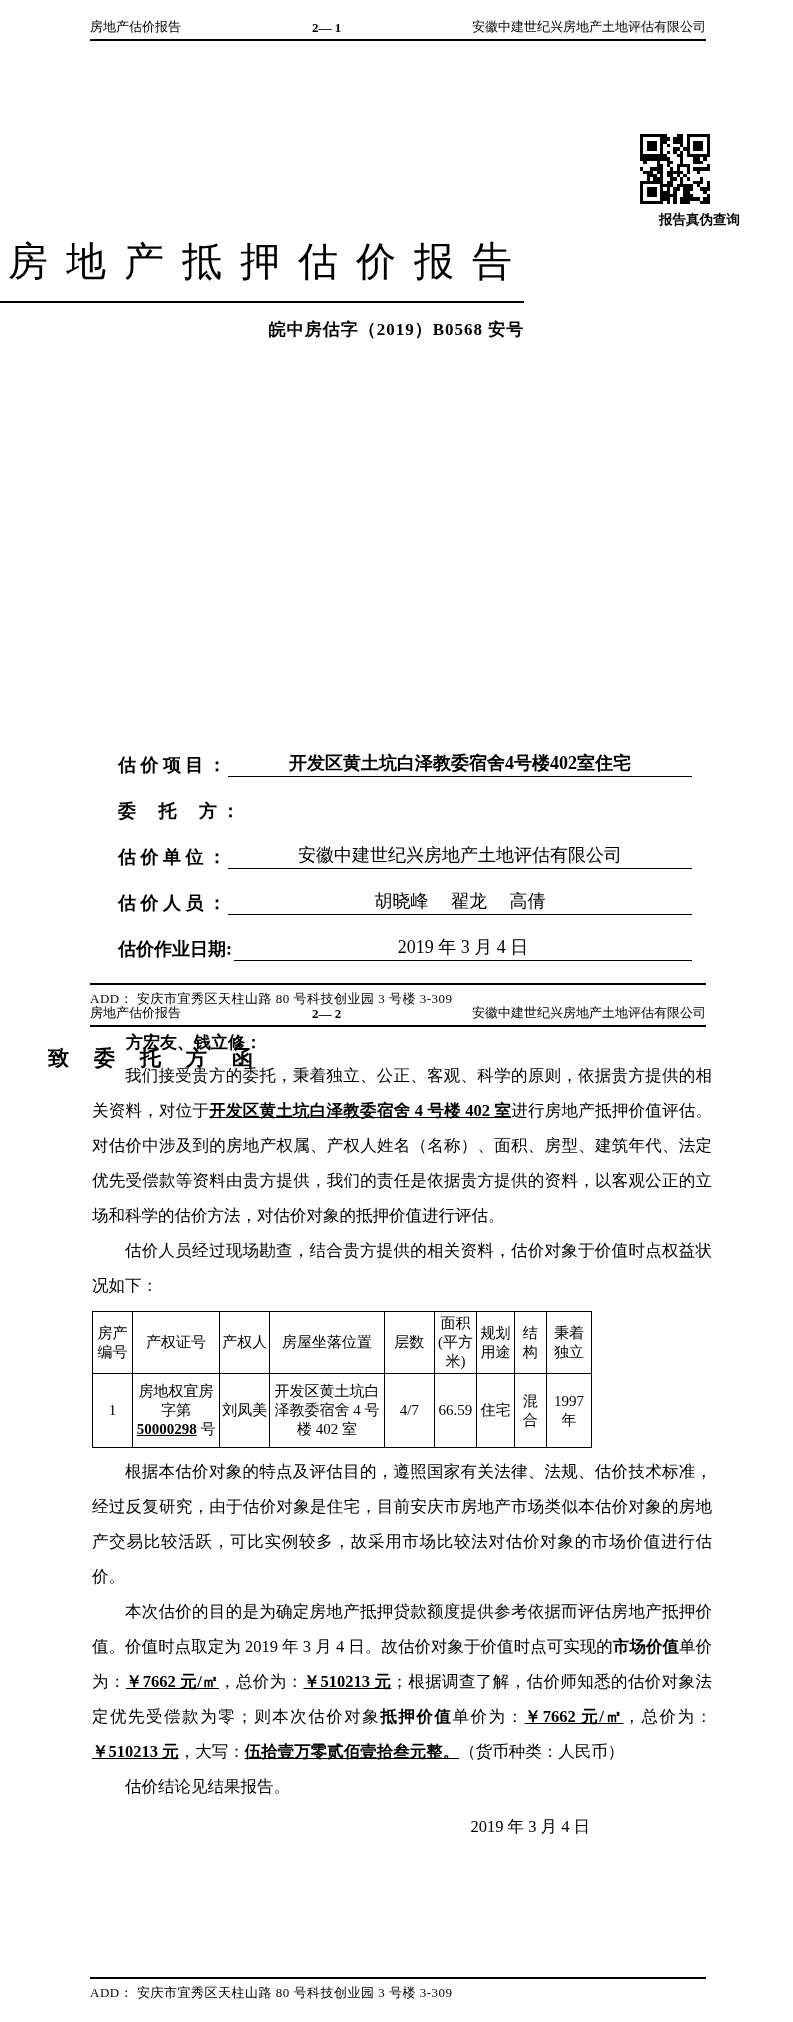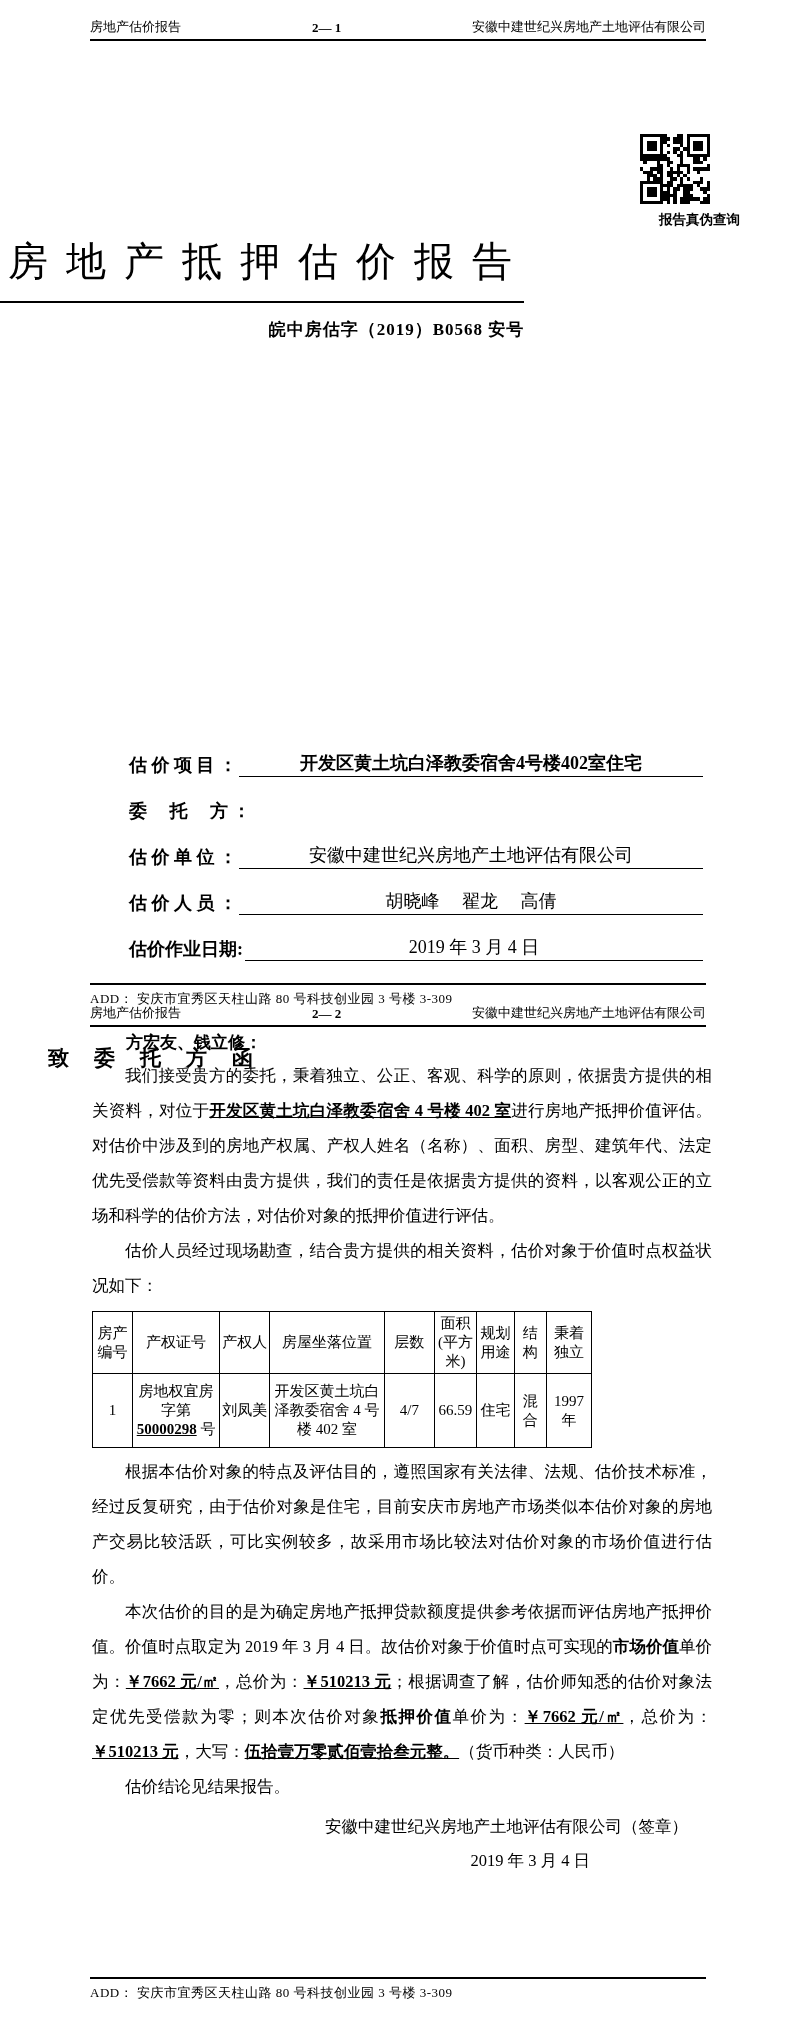--- a/index.html
+++ b/index.html
@@ -21,21 +21,21 @@
             font-family:"Liberation Sans","DejaVu Sans",sans-serif;margin-left:25px;}
 
   
   .main-title{position:absolute;top:234px;left:0;width:100%;text-align:left;}
   .main-title span{display:inline-block;font-size:40px;letter-spacing:4px;
                    border-bottom:2px solid #000;padding:0 8px 12px 8px;white-space:nowrap;}
   .doc-number{position:absolute;top:318px;left:0;width:100%;text-align:center;
               font-size:17px;font-weight:bold;letter-spacing:1px;}
 
   
-  .fields{position:absolute;top:731px;left:129px;width:574px;}
+  .fields{position:absolute;top:731px;left:118px;width:574px;}
   .field-row{display:flex;height:46px;align-items:flex-end;font-size:18px;}
   .field-label{font-weight:bold;white-space:nowrap;margin-right:2px;}
   .field-value{flex:1;text-align:center;border-bottom:1.5px solid #000;
                padding-bottom:1px;white-space:nowrap;}
   .field-value.bold{font-weight:bold;}
 
   
   .letter-title{position:absolute;top:1044px;left:0;width:100%;text-align:left;
                 font-size:21px;font-weight:bold;letter-spacing:2px;padding-left:48px;}
   .letter-body{position:absolute;top:1028px;left:92px;width:620px;
@@ -319,21 +319,20 @@
           <td>1997 年</td>
         </tr>
       </tbody>
     </table>
 
     <p>根据本估价对象的特点及评估目的，遵照国家有关法律、法规、估价技术标准，经过反复研究，由于估价对象是住宅，目前安庆市房地产市场类似本估价对象的房地产交易比较活跃，可比实例较多，故采用市场比较法对估价对象的市场价值进行估价。</p>
     <p><span>本次估价的目的是为确定房地产抵押贷款额度提供参考依据而评估房地产抵押价值。价值时点取定为 2019 年 3 月 4 日。故估价对象于价值时点可实现的</span><span class="rt-b">市场价值</span><span>单价为：</span><span class="rt-b rt-u">￥7662 元/㎡</span><span>，总价为：</span><span class="rt-b rt-u">￥510213 元</span><span>；根据调查了解，估价师知悉的估价对象法定优先受偿款为零；则本次估价对象</span><span class="rt-b">抵押价值</span><span>单价为：</span><span class="rt-b rt-u">￥7662 元/㎡</span><span>，总价为：</span><span class="rt-b rt-u">￥510213 元</span><span>，大写：</span><span class="rt-b rt-u">伍拾壹万零贰佰壹拾叁元整。</span><span>（货币种类：人民币）</span></p>
     <p>估价结论见结果报告。</p>
 
     <div class="signature">
-      <div class="sig-company">安徽中建世纪兴房地产土地评估有限公司（签章）</div>
       <div class="sig-date">2019 年 3 月 4 日</div>
     </div>
   </div>
 
   <div class="running-footer" style="top:1977px">
     <span>ADD： 安庆市宜秀区天柱山路 80 号科技创业园 3 号楼 3-309</span>
   </div>
 
 </div>
 

